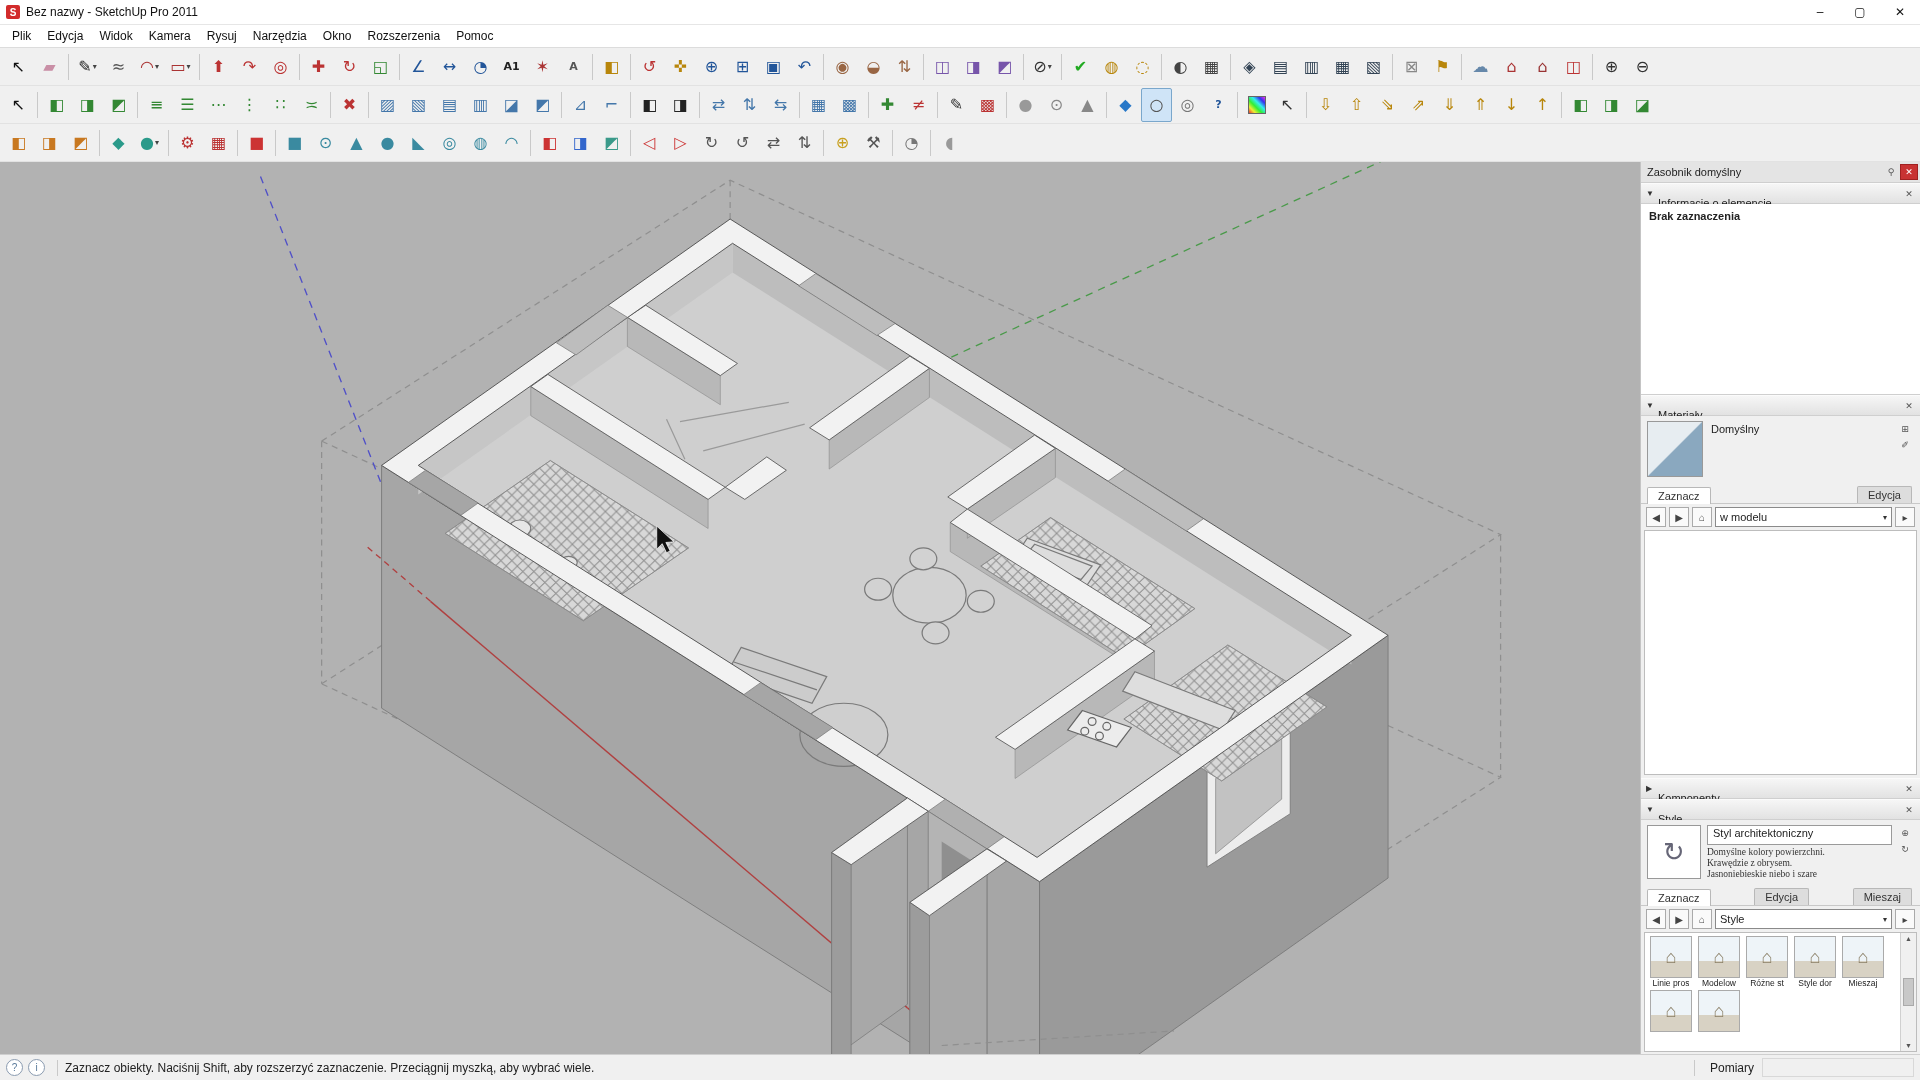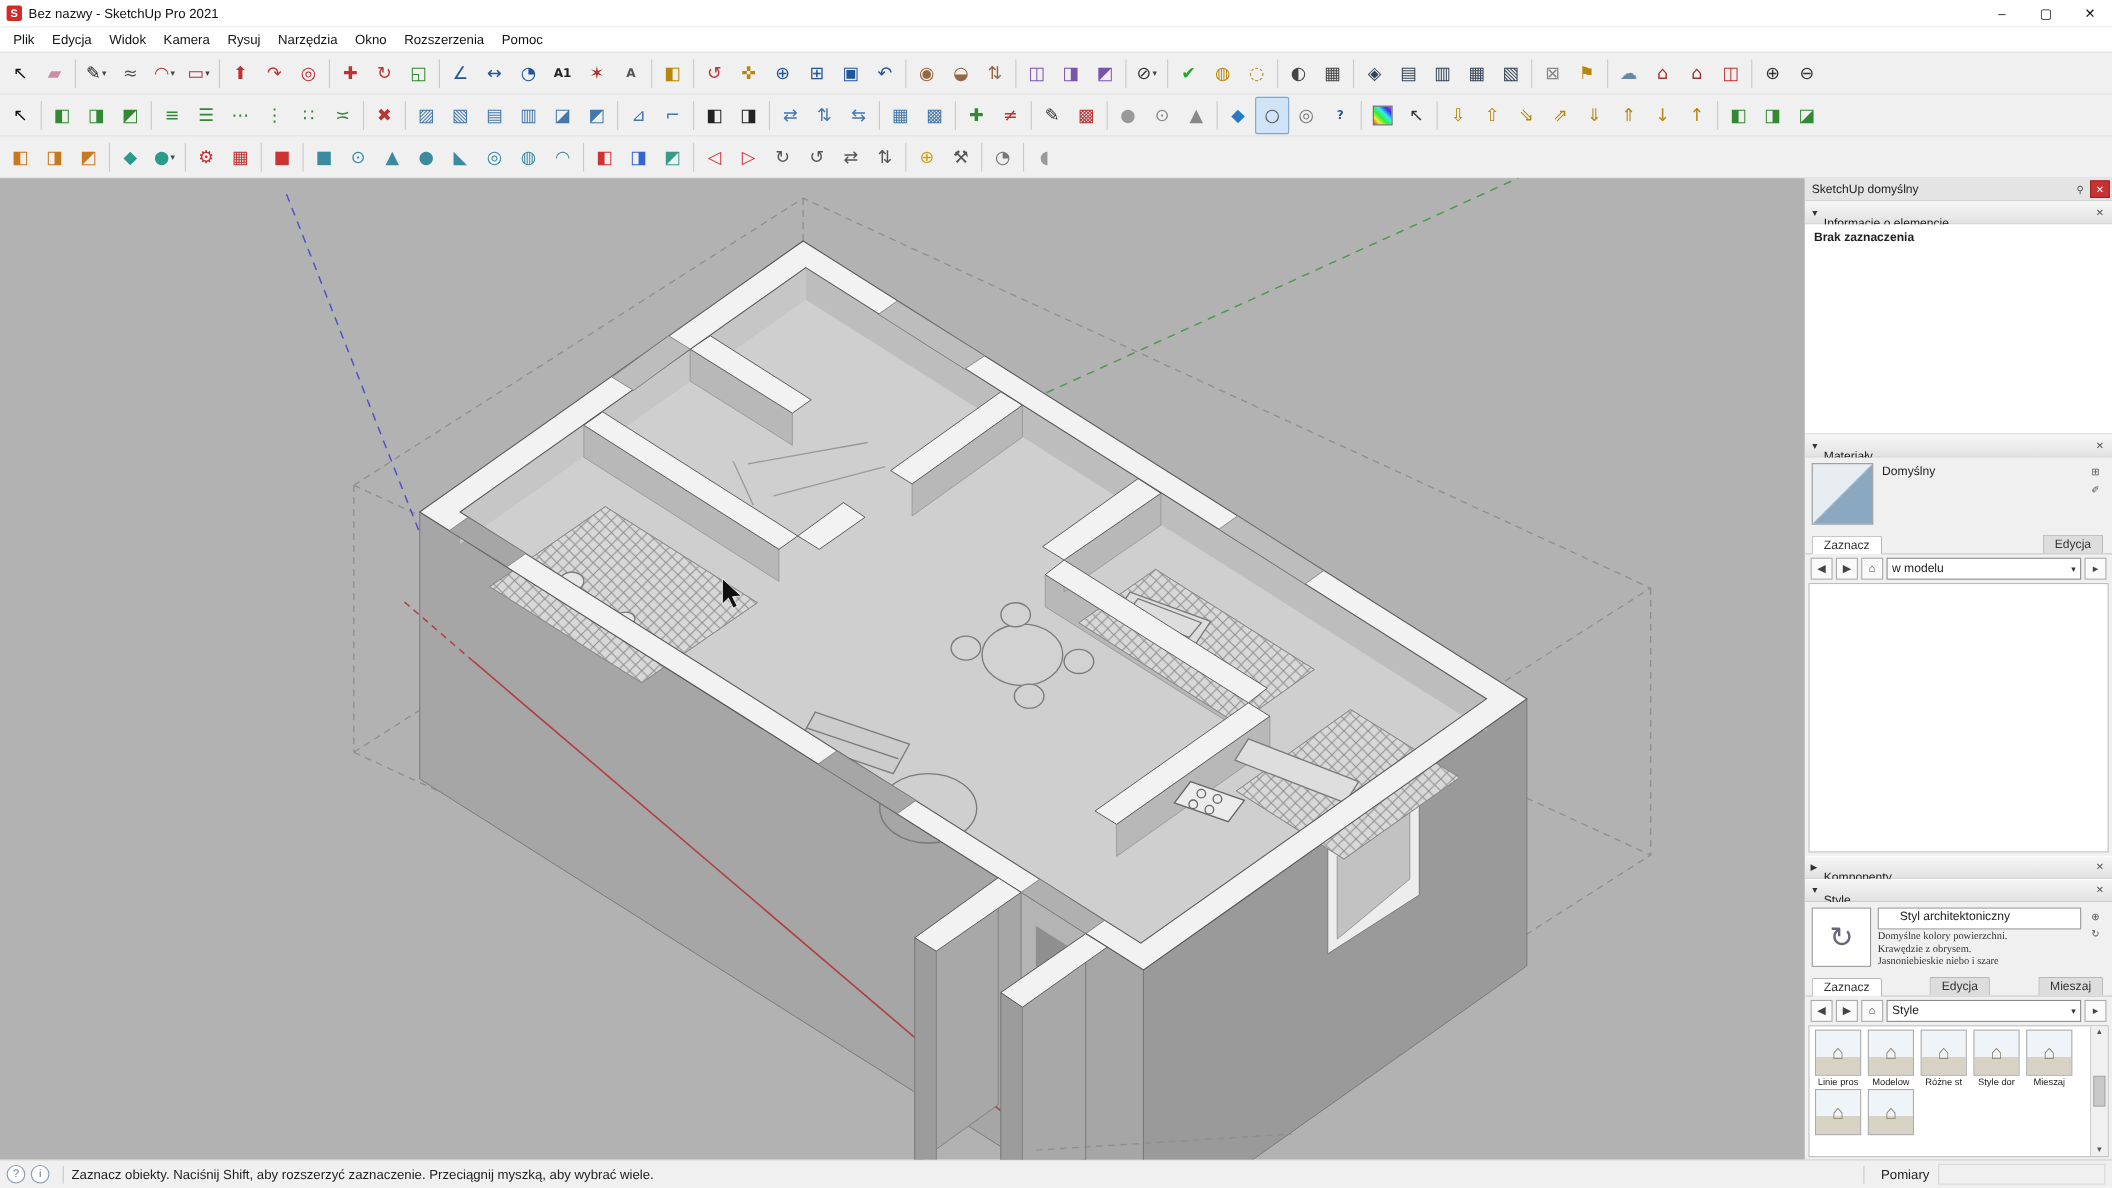--- a/index.html
+++ b/index.html
@@ -54,21 +54,21 @@
   .nav-btn{width:18px;height:18px;border:1px solid #aaa;background:#fafafa;display:flex;align-items:center;justify-content:center;font-size:10px;color:#444;}
   .dropdown{flex:1;height:18px;border:1px solid #8a8a8a;background:#fff;display:flex;align-items:center;padding:0 4px;font-size:11px;}
   .dropdown .v{flex:1;}
   .dropdown .c{font-size:8px;color:#333;}
   .mat-list{flex:1;background:#fff;border:1px solid #bdbdbd;margin:0 3px 3px 3px;min-height:40px;}
   .style-body{background:#f0f0f0;}
   .style-preview-row{display:flex;padding:5px 6px 3px 6px;}
   .style-thumb-big{width:52px;height:52px;border:1px solid #999;background:#fff;display:flex;align-items:center;justify-content:center;
                    font-size:26px;color:#667;flex:0 0 auto;}
   .style-meta{flex:1;margin-left:6px;min-width:0;}
-  .style-name{height:16px;border:1px solid #9a9a9a;background:#fff;font-size:11px;padding:1px 19px;white-space:nowrap;overflow:hidden;}
+  .style-name{height:16px;border:1px solid #9a9a9a;background:#fff;font-size:11px;padding:1px 5px;white-space:nowrap;overflow:hidden;}
   .style-desc{font-size:9.5px;color:#333;line-height:1.15;margin-top:2px;font-family:Liberation Serif, serif;}
   .thumb-grid{background:#fff;border:1px solid #bdbdbd;margin:0 3px 2px 3px;height:118px;overflow:hidden;display:flex;}
   .thumb-cells{flex:1;display:flex;flex-wrap:wrap;align-content:flex-start;padding:3px 0 0 3px;gap:2px;}
   .thumb-cell{width:46px;display:flex;flex-direction:column;align-items:center;}
   .thumb-prev{width:40px;height:40px;border:1px solid #aaa;background:linear-gradient(#eef4f8 60%,#d8d2c4 60%);
               display:flex;align-items:center;justify-content:center;font-size:18px;color:#8a7f66;}
   .thumb-label{font-size:8.5px;color:#222;white-space:nowrap;overflow:hidden;max-width:44px;}
   .vscroll{width:15px;background:#f0f0f0;border-left:1px solid #d0d0d0;display:flex;flex-direction:column;justify-content:space-between;align-items:center;}
   .vscroll .a{font-size:7px;color:#555;padding:2px 0;}
   .vscroll .thumb{width:9px;flex:0 0 26px;background:#c8c8c8;border:1px solid #aaa;}
@@ -78,21 +78,21 @@
   .st-sep{width:1px;height:16px;background:#c9c9c9;margin:0 7px;}
   .st-msg{font-size:12px;color:#222;flex:1;white-space:nowrap;overflow:hidden;}
   .pomiary-label{font-size:12px;color:#222;margin:0 8px 0 8px;}
   .pomiary-box{width:150px;height:17px;background:#f0f0f0;border:1px solid #d8d8d8;}
 </style>
 </head>
 <body>
 
 <div class="titlebar">
   <div class="app-logo">S</div>
-  <div class="title-text">Bez nazwy - SketchUp Pro 2021</div>
+  <div class="title-text">Bez nazwy - SketchUp Pro 2011</div>
   <div class="tb-spacer"></div>
   <div id="win-controls" style="display:flex;">
       <div class="win-btn">–</div>
       <div class="win-btn">▢</div>
       <div class="win-btn">✕</div>
     </div>
 </div>
 
 <div class="menubar" id="menu-bar">
     <span class="menu-item">Plik</span>
@@ -662,21 +662,21 @@
       </g>
 
       <line x1="770" y1="728" x2="960" y2="716" stroke="#8f8f8f" stroke-dasharray="5 4"></line>
 
       <polygon points="537,300 537,319 541.5,314.5 545,322 548,320.5 544.5,313.5 551,313" fill="#111" stroke="#fff" stroke-width="0.6"></polygon>
     </svg>
   </div>
 
   <div class="tray">
     <div class="tray-header">
-      <span class="t">SketchUp domyślny</span>
+      <span class="t">Zasobnik domyślny</span>
       <span class="mini-btn">⚲</span>
       <span class="mini-btn red">✕</span>
     </div>
 
     <div class="sec-header">
       <span class="arrow">▼</span>
       <span class="t">Informacje o elemencie</span>
       <span class="mini-btn">✕</span>
     </div>
     <div class="sec-body info-body">

